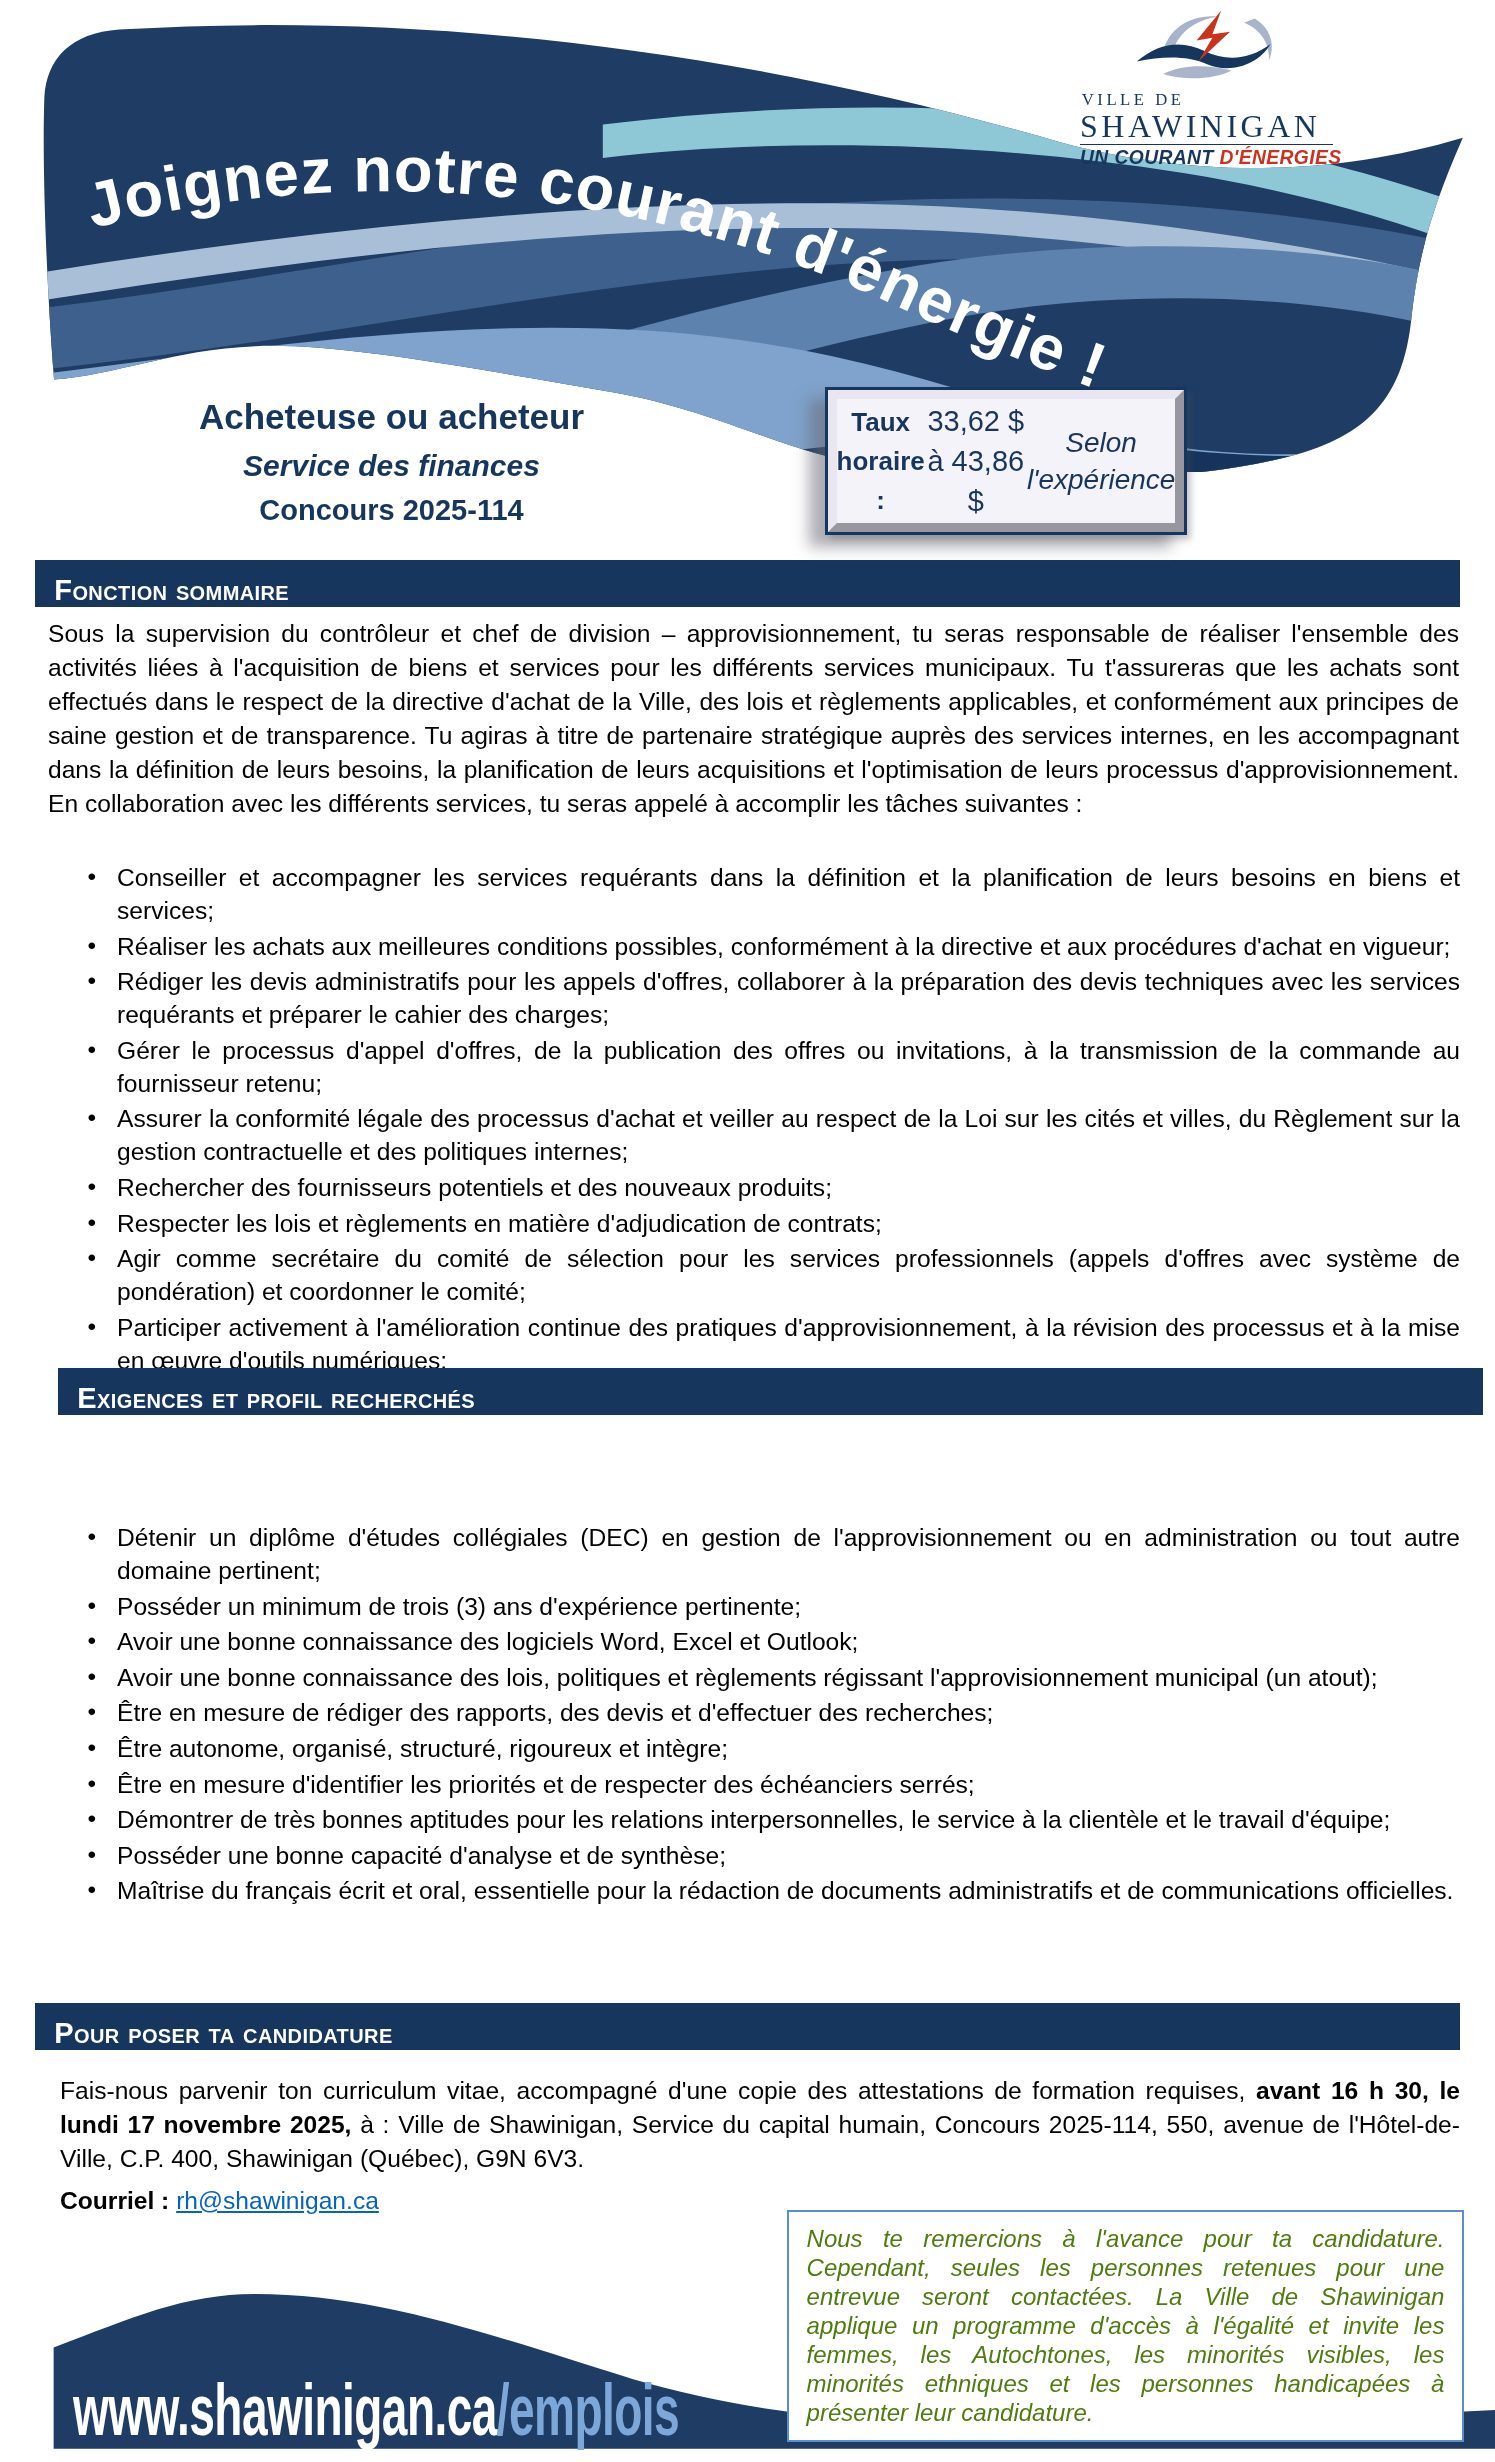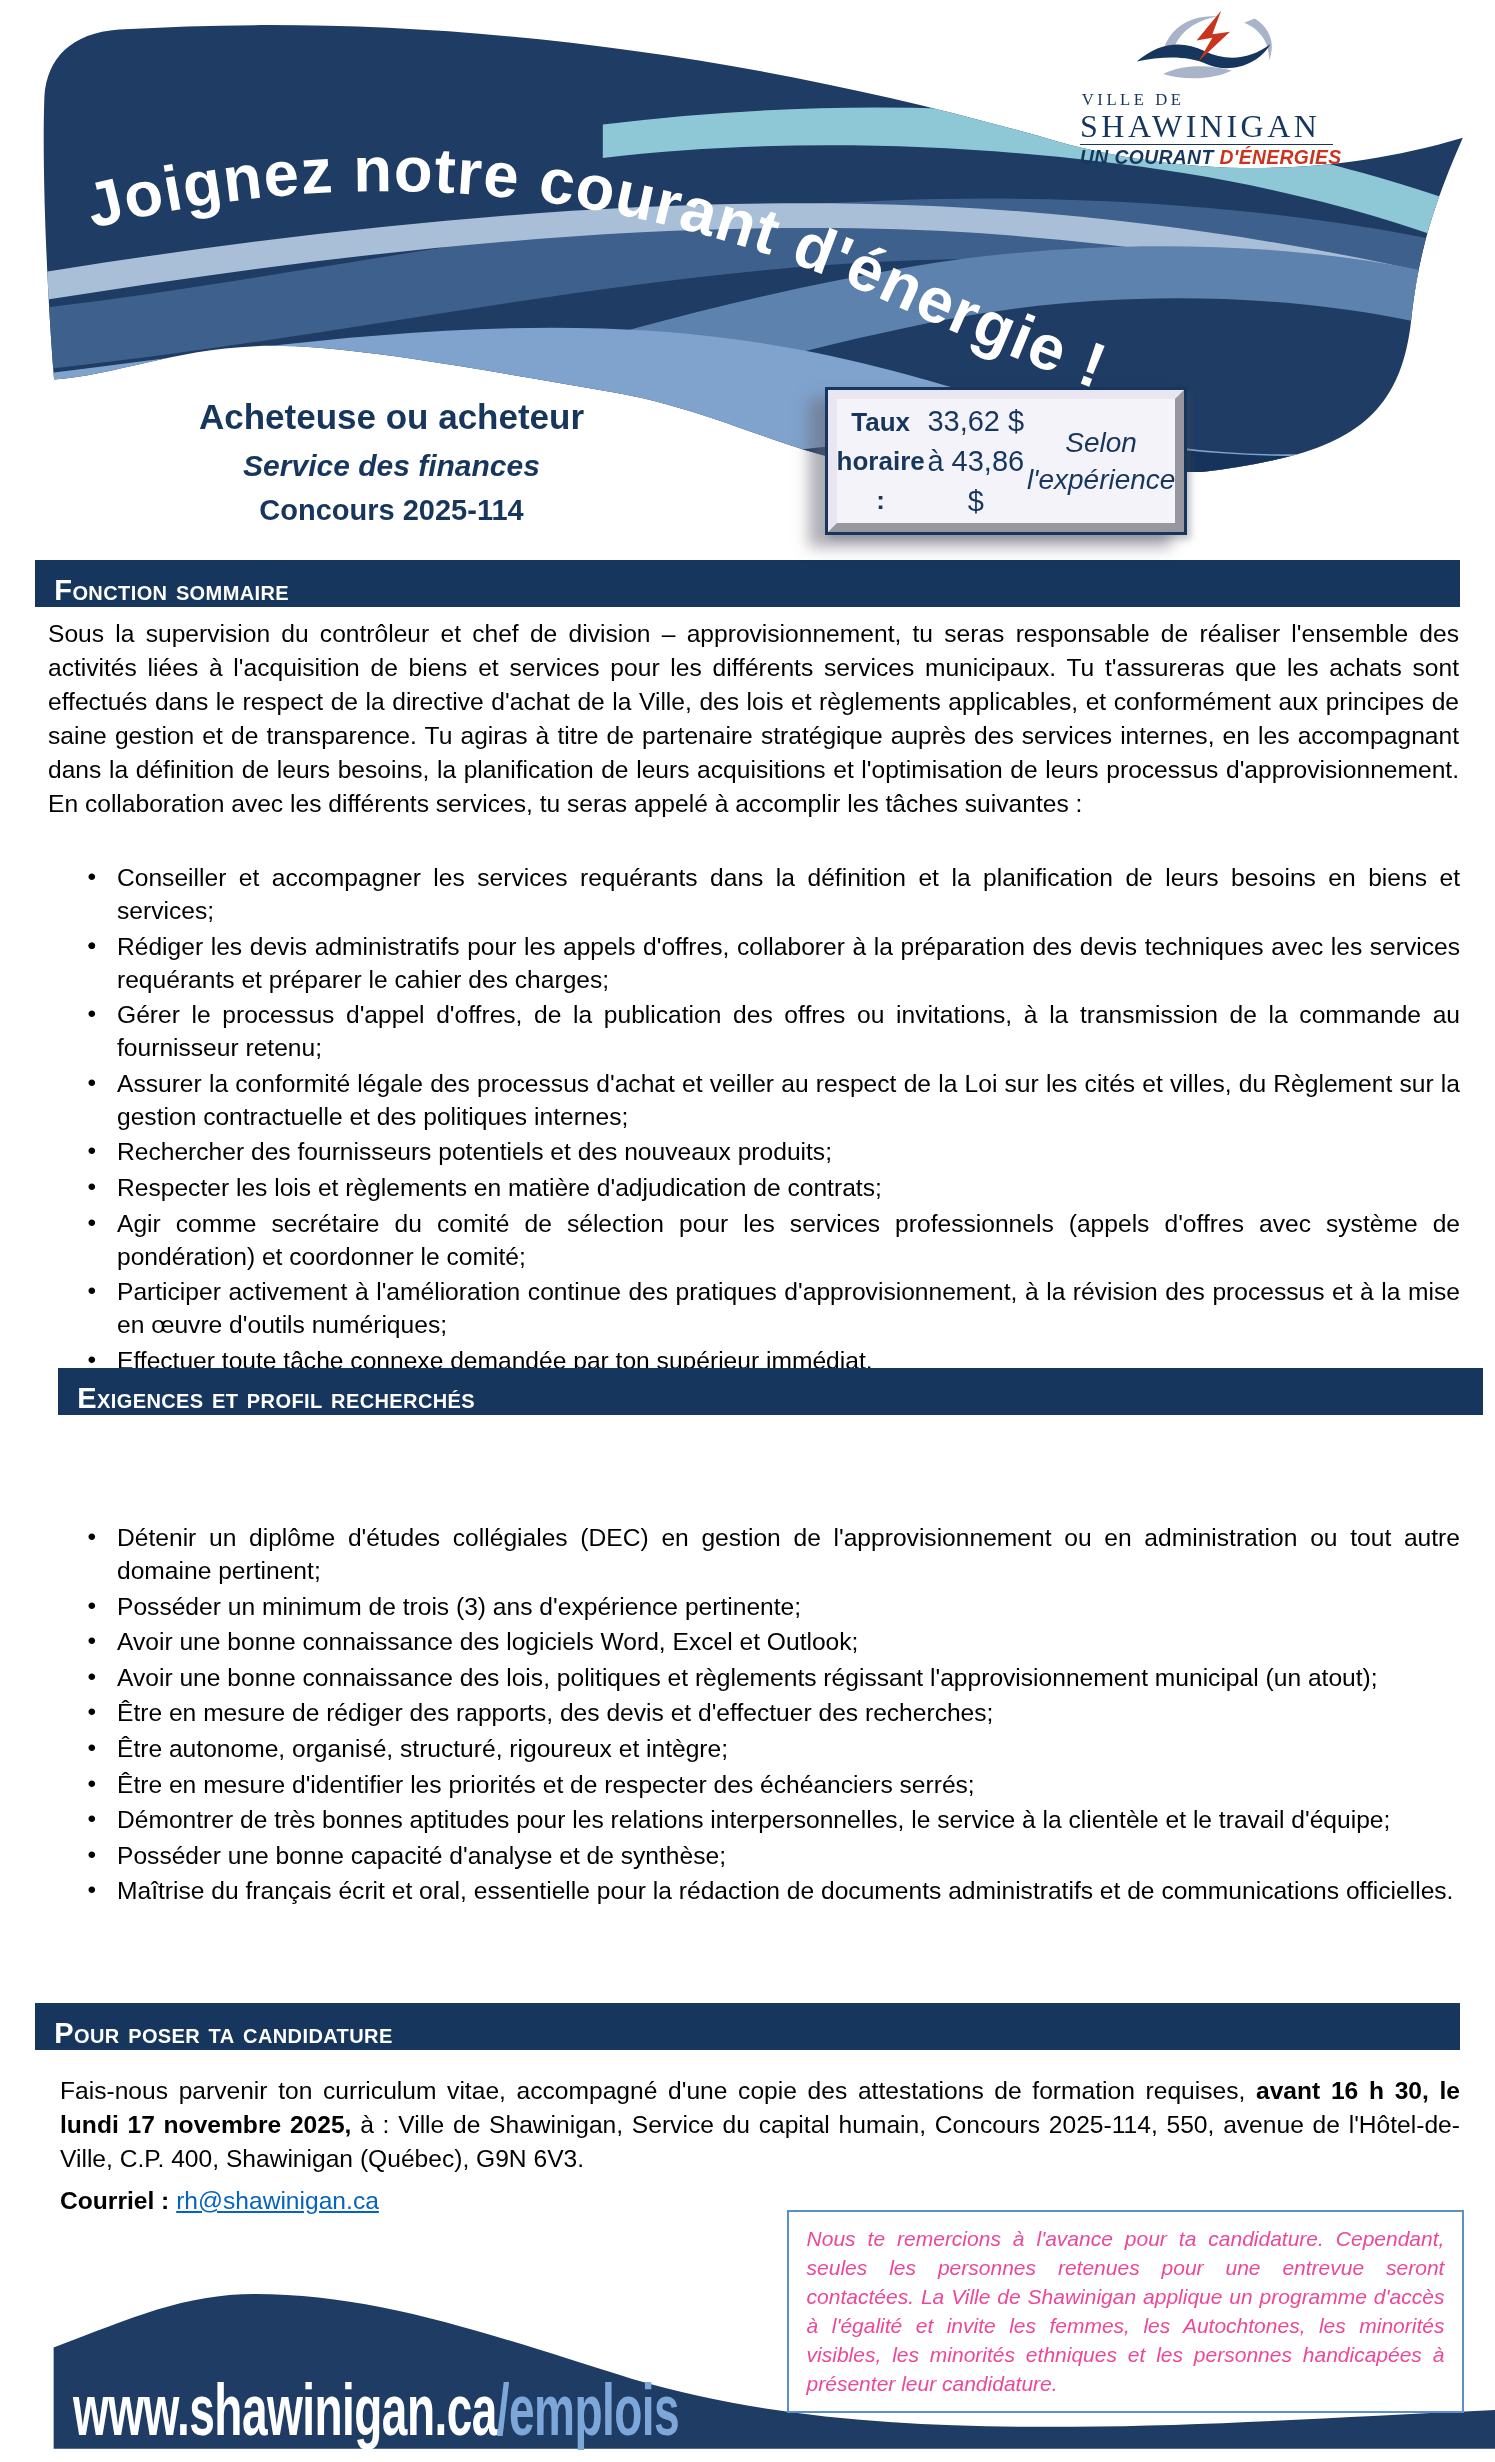--- a/index.html
+++ b/index.html
@@ -51,21 +51,21 @@
               font-size:24.6px;line-height:33px;text-align:justify;}
   .bullets li .dot{position:absolute;left:3.5px;top:-0.9px;font-size:24.6px;}
 
   .apply-par b{font-weight:bold;}
   .email-line{display:block;margin-top:8px;font-weight:bold;}
   .email-link{color:#0563c1;text-decoration:underline;font-weight:normal;cursor:pointer;}
 
   
   .disclaimer{position:absolute;left:787px;top:2210px;width:677px;box-sizing:border-box;
               border:2.6px solid #5b8fc9;padding:12.3px 17.6px;z-index:2;background:#fff;}
-  .disclaimer p{margin:0;font-size:21px;line-height:29px;font-style:italic;text-align:justify;color:#ec4899;}
+  .disclaimer p{margin:0;font-size:24px;line-height:29px;font-style:italic;text-align:justify;color:#4d7c0f;}
 
   
   #footer-svg{position:absolute;left:0;top:2285px;z-index:1;}
   .footer-url{position:absolute;left:73px;top:2369px;z-index:2;white-space:nowrap;
               font-weight:bold;font-size:72px;letter-spacing:-0.9px;
               transform:scaleX(0.64);transform-origin:left center;cursor:pointer;}
   .footer-url .u-white{color:#ffffff;}
   .footer-url .u-light{color:#7da7d9;}
 </style>
 </head>
@@ -145,21 +145,21 @@
   </div>
 
   <div class="section-bar" style="top:560px;">
     <span>Fonction sommaire</span>
   </div>
 
   <div class="bodytext" style="left:48px;top:617px;width:1411px;">Sous la supervision du contrôleur et chef de division – approvisionnement, tu seras responsable de réaliser l'ensemble des activités liées à l'acquisition de biens et services pour les différents services municipaux. Tu t'assureras que les achats sont effectués dans le respect de la directive d'achat de la Ville, des lois et règlements applicables, et conformément aux principes de saine gestion et de transparence. Tu agiras à titre de partenaire stratégique auprès des services internes, en les accompagnant dans la définition de leurs besoins, la planification de leurs acquisitions et l'optimisation de leurs processus d'approvisionnement. En collaboration avec les différents services, tu seras appelé à accomplir les tâches suivantes :</div>
 
   <ul class="bullets" style="left:84px;top:861px;width:1376px;">
       <li><span class="dot">•</span><span class="txt">Conseiller et accompagner les services requérants dans la définition et la planification de leurs besoins en biens et services;</span></li>
-      <li><span class="dot">•</span></li>
+      <li><span class="dot">•</span><span class="txt">Réaliser les achats aux meilleures conditions possibles, conformément à la directive et aux procédures d'achat en vigueur;</span></li>
       <li><span class="dot">•</span><span class="txt">Rédiger les devis administratifs pour les appels d'offres, collaborer à la préparation des devis techniques avec les services requérants et préparer le cahier des charges;</span></li>
       <li><span class="dot">•</span><span class="txt">Gérer le processus d'appel d'offres, de la publication des offres ou invitations, à la transmission de la commande au fournisseur retenu;</span></li>
       <li><span class="dot">•</span><span class="txt">Assurer la conformité légale des processus d'achat et veiller au respect de la Loi sur les cités et villes, du Règlement sur la gestion contractuelle et des politiques internes;</span></li>
       <li><span class="dot">•</span><span class="txt">Rechercher des fournisseurs potentiels et des nouveaux produits;</span></li>
       <li><span class="dot">•</span><span class="txt">Respecter les lois et règlements en matière d'adjudication de contrats;</span></li>
       <li><span class="dot">•</span><span class="txt">Agir comme secrétaire du comité de sélection pour les services professionnels (appels d'offres avec système de pondération) et coordonner le comité;</span></li>
       <li><span class="dot">•</span><span class="txt">Participer activement à l'amélioration continue des pratiques d'approvisionnement, à la révision des processus et à la mise en œuvre d'outils numériques;</span></li>
       <li><span class="dot">•</span><span class="txt">Effectuer toute tâche connexe demandée par ton supérieur immédiat.</span></li>
     </ul>
 

